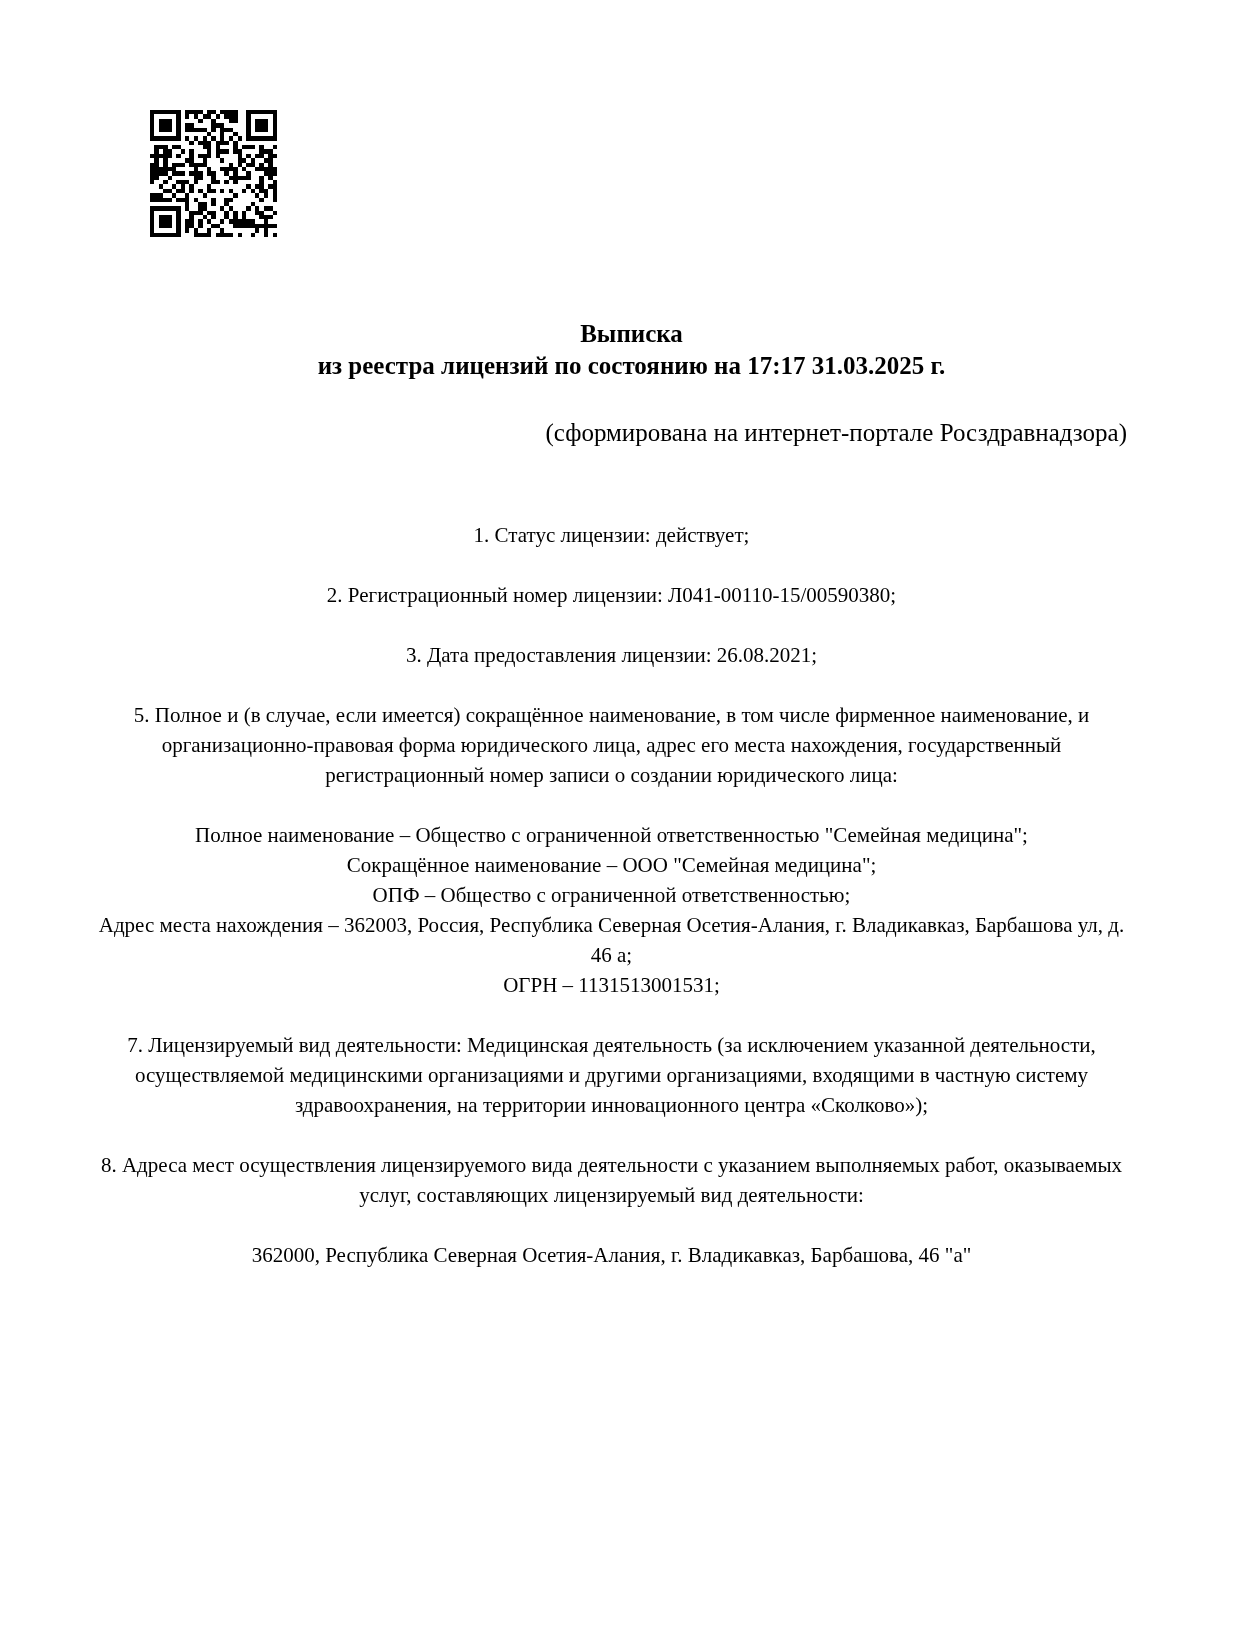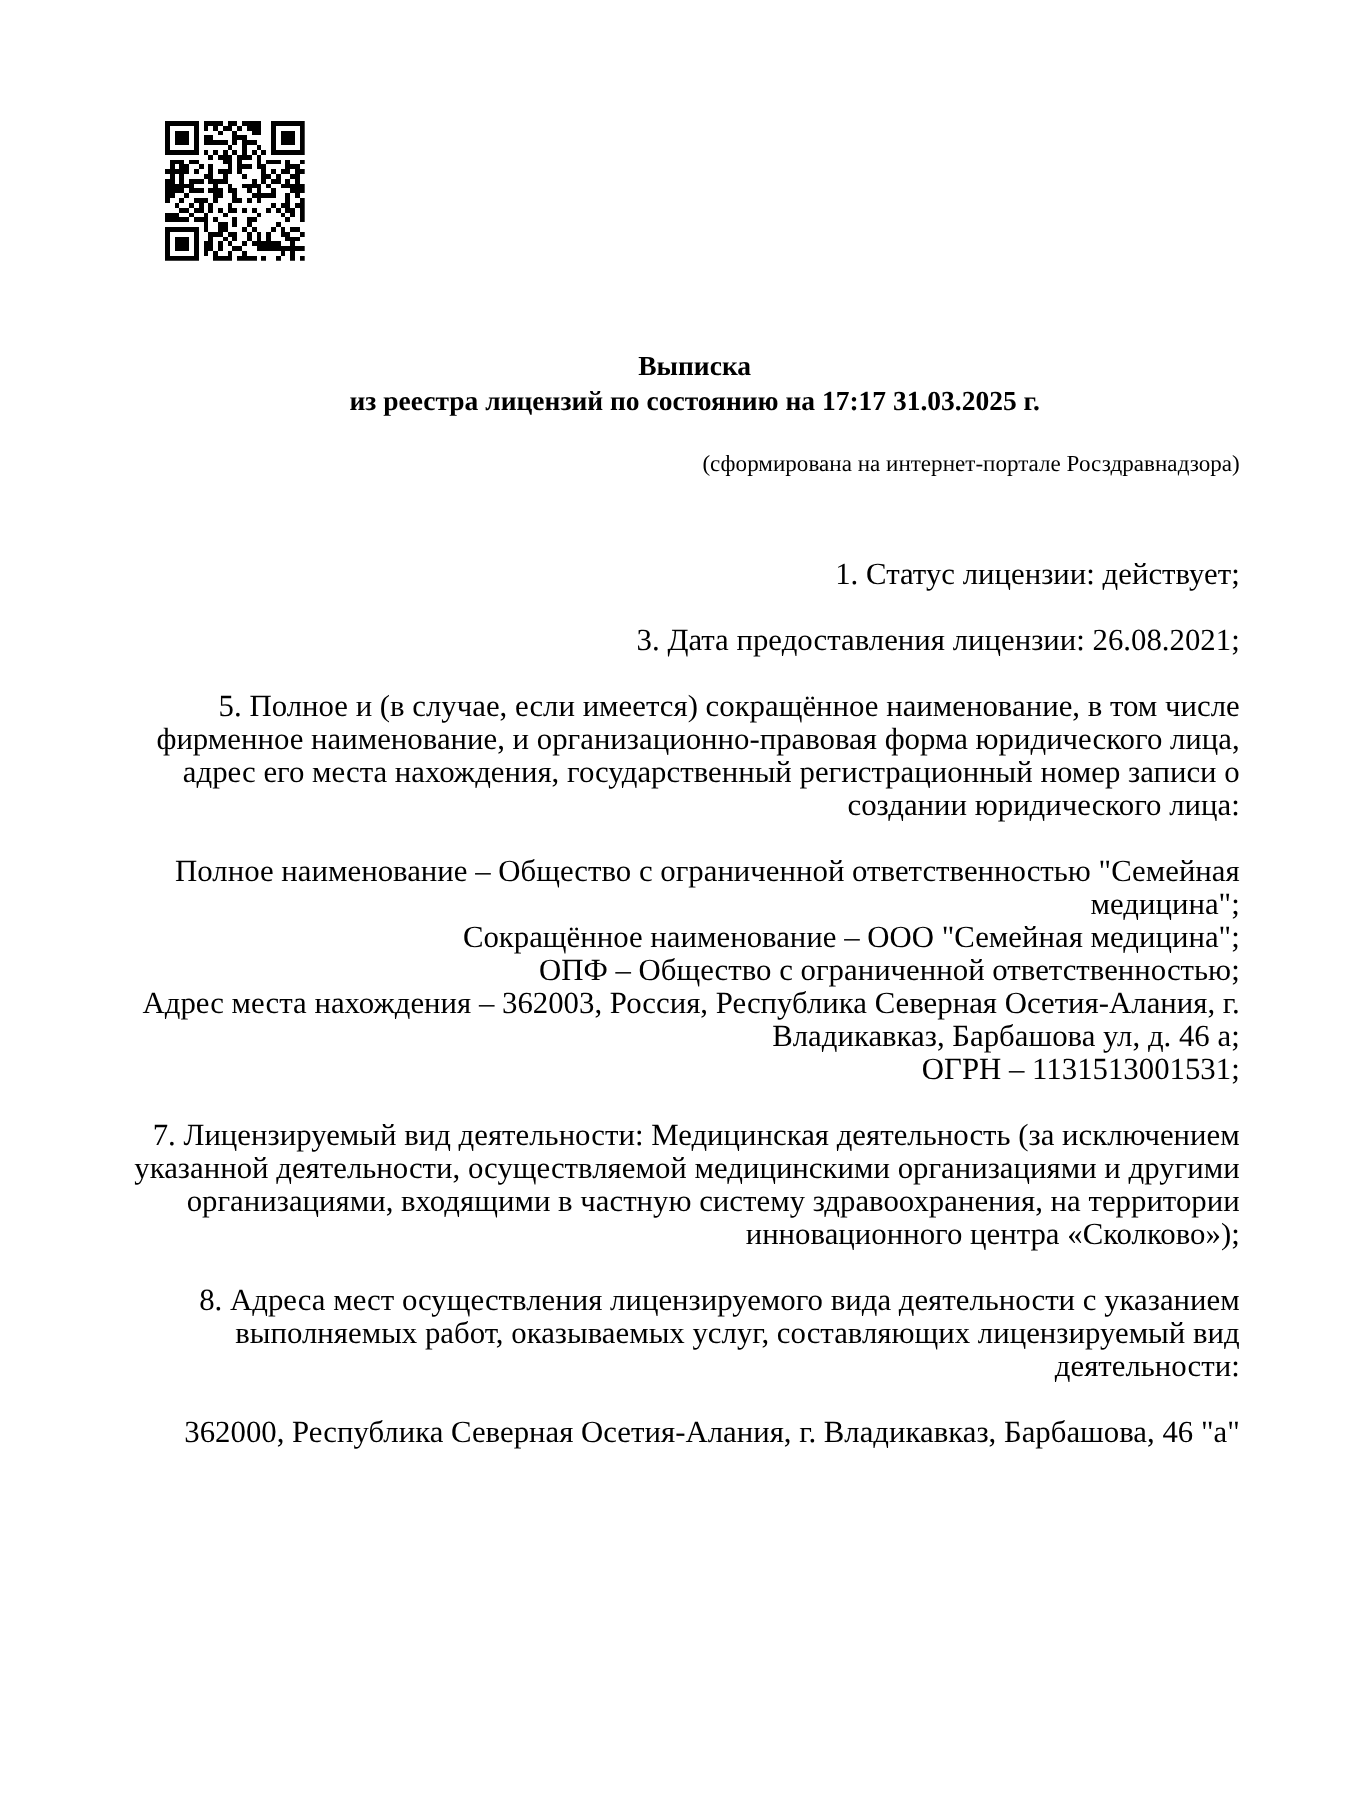--- a/index.html
+++ b/index.html
@@ -28,30 +28,30 @@
   }
   .title-block {
     margin-top: 318px;
     padding-left: 40px;
     text-align: center;
     font-size: 25px;
     font-weight: bold;
     line-height: 32px;
   }
   .subtitle {
-    margin-top: 24px;
+    margin-top: 36px;
     text-align: right;
+    font-size: 25px;
+    line-height: 30px;
+  }
+  .doc-body {
+    margin-top: 72px;
     font-size: 21px;
     line-height: 30px;
-  }
-  .doc-body {
-    margin-top: 72px;
-    font-size: 28px;
-    line-height: 30px;
-    text-align: right;
+    text-align: center;
   }
   .doc-body p {
     margin: 0 0 30px 0;
     white-space: pre-wrap;
   }
 </style>
 </head>
 <body>
 
 <div class="page">
@@ -476,20 +476,21 @@
 
   <div class="title-block">
     <div>Выписка</div>
     <div>из реестра лицензий по состоянию на 17:17 31.03.2025 г.</div>
   </div>
 
   <div class="subtitle">(сформирована на интернет-портале Росздравнадзора)</div>
 
   <div class="doc-body">
     <p>1. Статус лицензии: действует;</p>
+    <p>2. Регистрационный номер лицензии: Л041-00110-15/00590380;</p>
     <p>3. Дата предоставления лицензии: 26.08.2021;</p>
     <p>5. Полное и (в случае, если имеется) сокращённое наименование, в том числе фирменное наименование, и организационно-правовая форма юридического лица, адрес его места нахождения, государственный регистрационный номер записи о создании юридического лица:</p>
     <p>Полное наименование – Общество с ограниченной ответственностью "Семейная медицина";
 Сокращённое наименование – ООО "Семейная медицина";
 ОПФ – Общество с ограниченной ответственностью;
 Адрес места нахождения – 362003, Россия, Республика Северная Осетия-Алания, г. Владикавказ, Барбашова ул, д. 46 а;
 ОГРН – 1131513001531;</p>
     <p>7. Лицензируемый вид деятельности: Медицинская деятельность (за исключением указанной деятельности, осуществляемой медицинскими организациями и другими организациями, входящими в частную систему здравоохранения, на территории инновационного центра «Сколково»);</p>
     <p>8. Адреса мест осуществления лицензируемого вида деятельности с указанием выполняемых работ, оказываемых услуг, составляющих лицензируемый вид деятельности:</p>
     <p>362000, Республика Северная Осетия-Алания, г. Владикавказ, Барбашова, 46 "а"</p>

